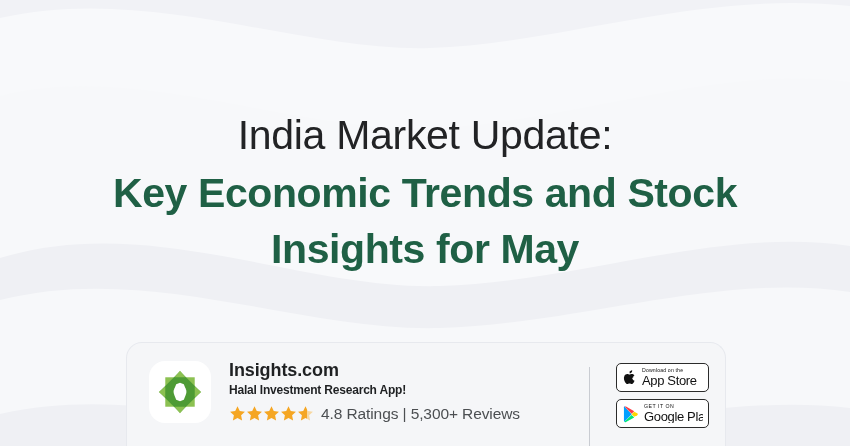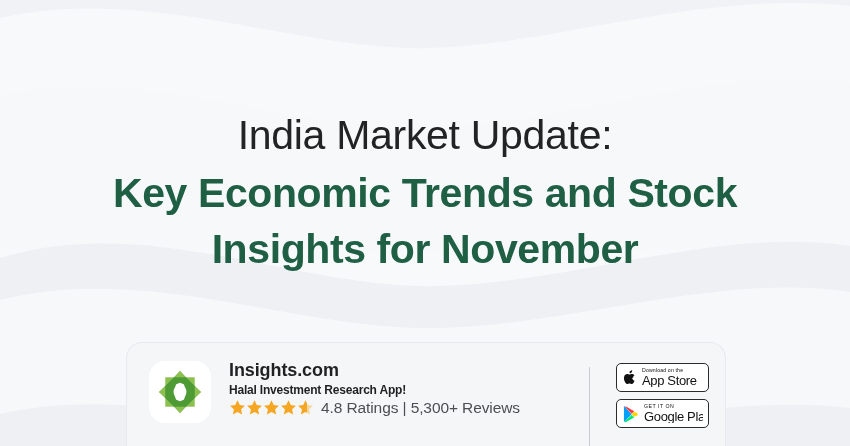--- a/index.html
+++ b/index.html
@@ -114,21 +114,21 @@
     font-weight: 700;
     color: #1f2123;
     line-height: 1.3;
     letter-spacing: -0.2px;
     margin-top: 1px;
   }
 
   .rating-row {
     display: flex;
     align-items: center;
-    margin-top: 0;
+    margin-top: 6px;
     gap: 7px;
   }
 
   .stars {
     display: flex;
     align-items: center;
     gap: 0px;
     line-height: 1;
   }
   .stars svg { display: block; width: 17px; height: 17px; }
@@ -216,21 +216,21 @@
       <path d="M0,18 C150,-16 300,52 430,48 C560,44 700,-10 850,6 L850,300 L0,300 Z" fill="#f8f9fb"></path>
       <path d="M0,96 C140,60 300,136 440,128 C580,120 720,64 850,82 L850,250 L0,250 Z" fill="#f7f8fa"></path>
       <path d="M0,258 C150,212 300,290 440,286 C580,282 720,226 850,246 L850,446 L0,446 Z" fill="#eff0f4"></path>
       <path d="M0,300 C150,262 300,332 440,328 C580,324 720,272 850,292 L850,446 L0,446 Z" fill="#f7f8fa"></path>
       <path d="M0,414 C150,380 300,446 440,442 C580,438 720,392 850,408 L850,446 L0,446 Z" fill="#eff0f4"></path>
     </svg>
   </div>
 
   <div class="headline">
     <span class="headline-line1">India Market Update:</span>
-    <span class="headline-line2">Key Economic Trends and Stock Insights for November</span>
+    <span class="headline-line2">Key Economic Trends and Stock Insights for May</span>
   </div>
 
   <div class="app-card">
 
     <div class="logo-tile">
       <span>
         <svg viewBox="0 0 100 100" aria-hidden="true">
 
           <rect x="18" y="18" width="64" height="64" fill="#8cc152"></rect>
 

